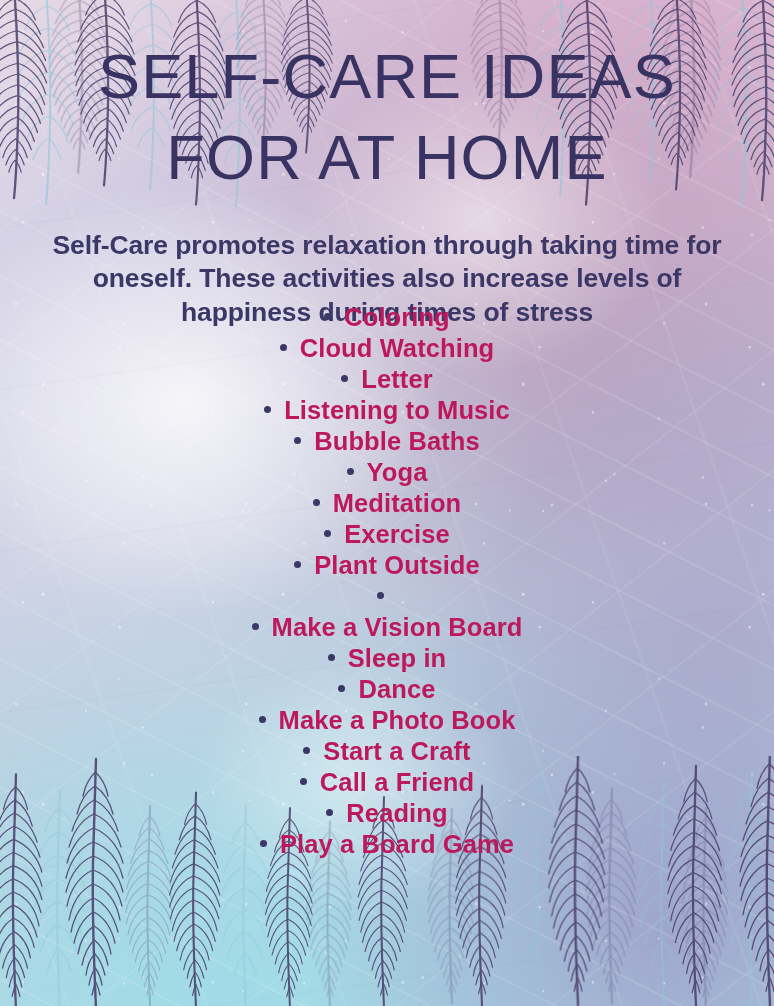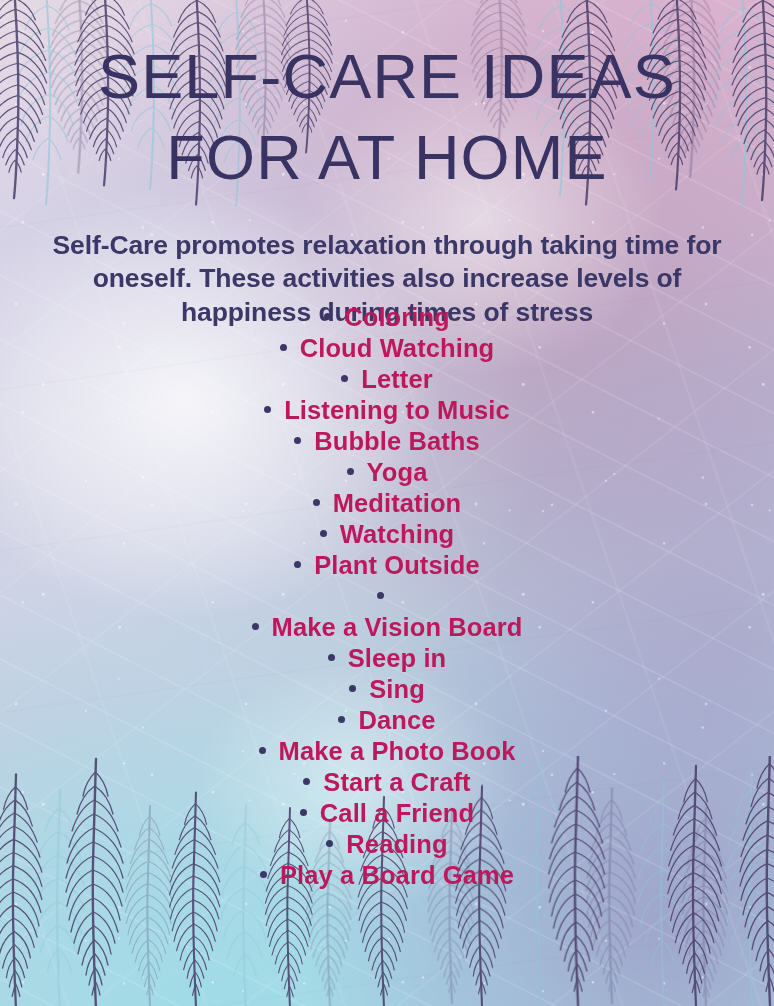--- a/index.html
+++ b/index.html
@@ -450,26 +450,25 @@
     <p class="subtitle">Self-Care promotes relaxation through taking time for oneself. These activities also increase levels of happiness during times of stress</p>
 
     <ul class="ideas-list" id="ideas-list">
         <li class="idea-item"><span class="idea-bullet"></span><span>Coloring</span></li>
         <li class="idea-item"><span class="idea-bullet"></span><span>Cloud Watching</span></li>
         <li class="idea-item"><span class="idea-bullet"></span><span>Letter</span></li>
         <li class="idea-item"><span class="idea-bullet"></span><span>Listening to Music</span></li>
         <li class="idea-item"><span class="idea-bullet"></span><span>Bubble Baths</span></li>
         <li class="idea-item"><span class="idea-bullet"></span><span>Yoga</span></li>
         <li class="idea-item"><span class="idea-bullet"></span><span>Meditation</span></li>
-        <li class="idea-item"><span class="idea-bullet"></span><span>Watching</span></li>
+        <li class="idea-item"><span class="idea-bullet"></span><span>Exercise</span></li>
         <li class="idea-item"><span class="idea-bullet"></span><span>Plant Outside</span></li>
         <li class="idea-item"><span class="idea-bullet"></span></li>
         <li class="idea-item"><span class="idea-bullet"></span><span>Make a Vision Board</span></li>
         <li class="idea-item"><span class="idea-bullet"></span><span>Sleep in</span></li>
-        <li class="idea-item"><span class="idea-bullet"></span><span>Sing</span></li>
         <li class="idea-item"><span class="idea-bullet"></span><span>Dance</span></li>
         <li class="idea-item"><span class="idea-bullet"></span><span>Make a Photo Book</span></li>
         <li class="idea-item"><span class="idea-bullet"></span><span>Start a Craft</span></li>
         <li class="idea-item"><span class="idea-bullet"></span><span>Call a Friend</span></li>
         <li class="idea-item"><span class="idea-bullet"></span><span>Reading</span></li>
         <li class="idea-item"><span class="idea-bullet"></span><span>Play a Board Game</span></li>
       </ul>
 
   </div>
 </div>

